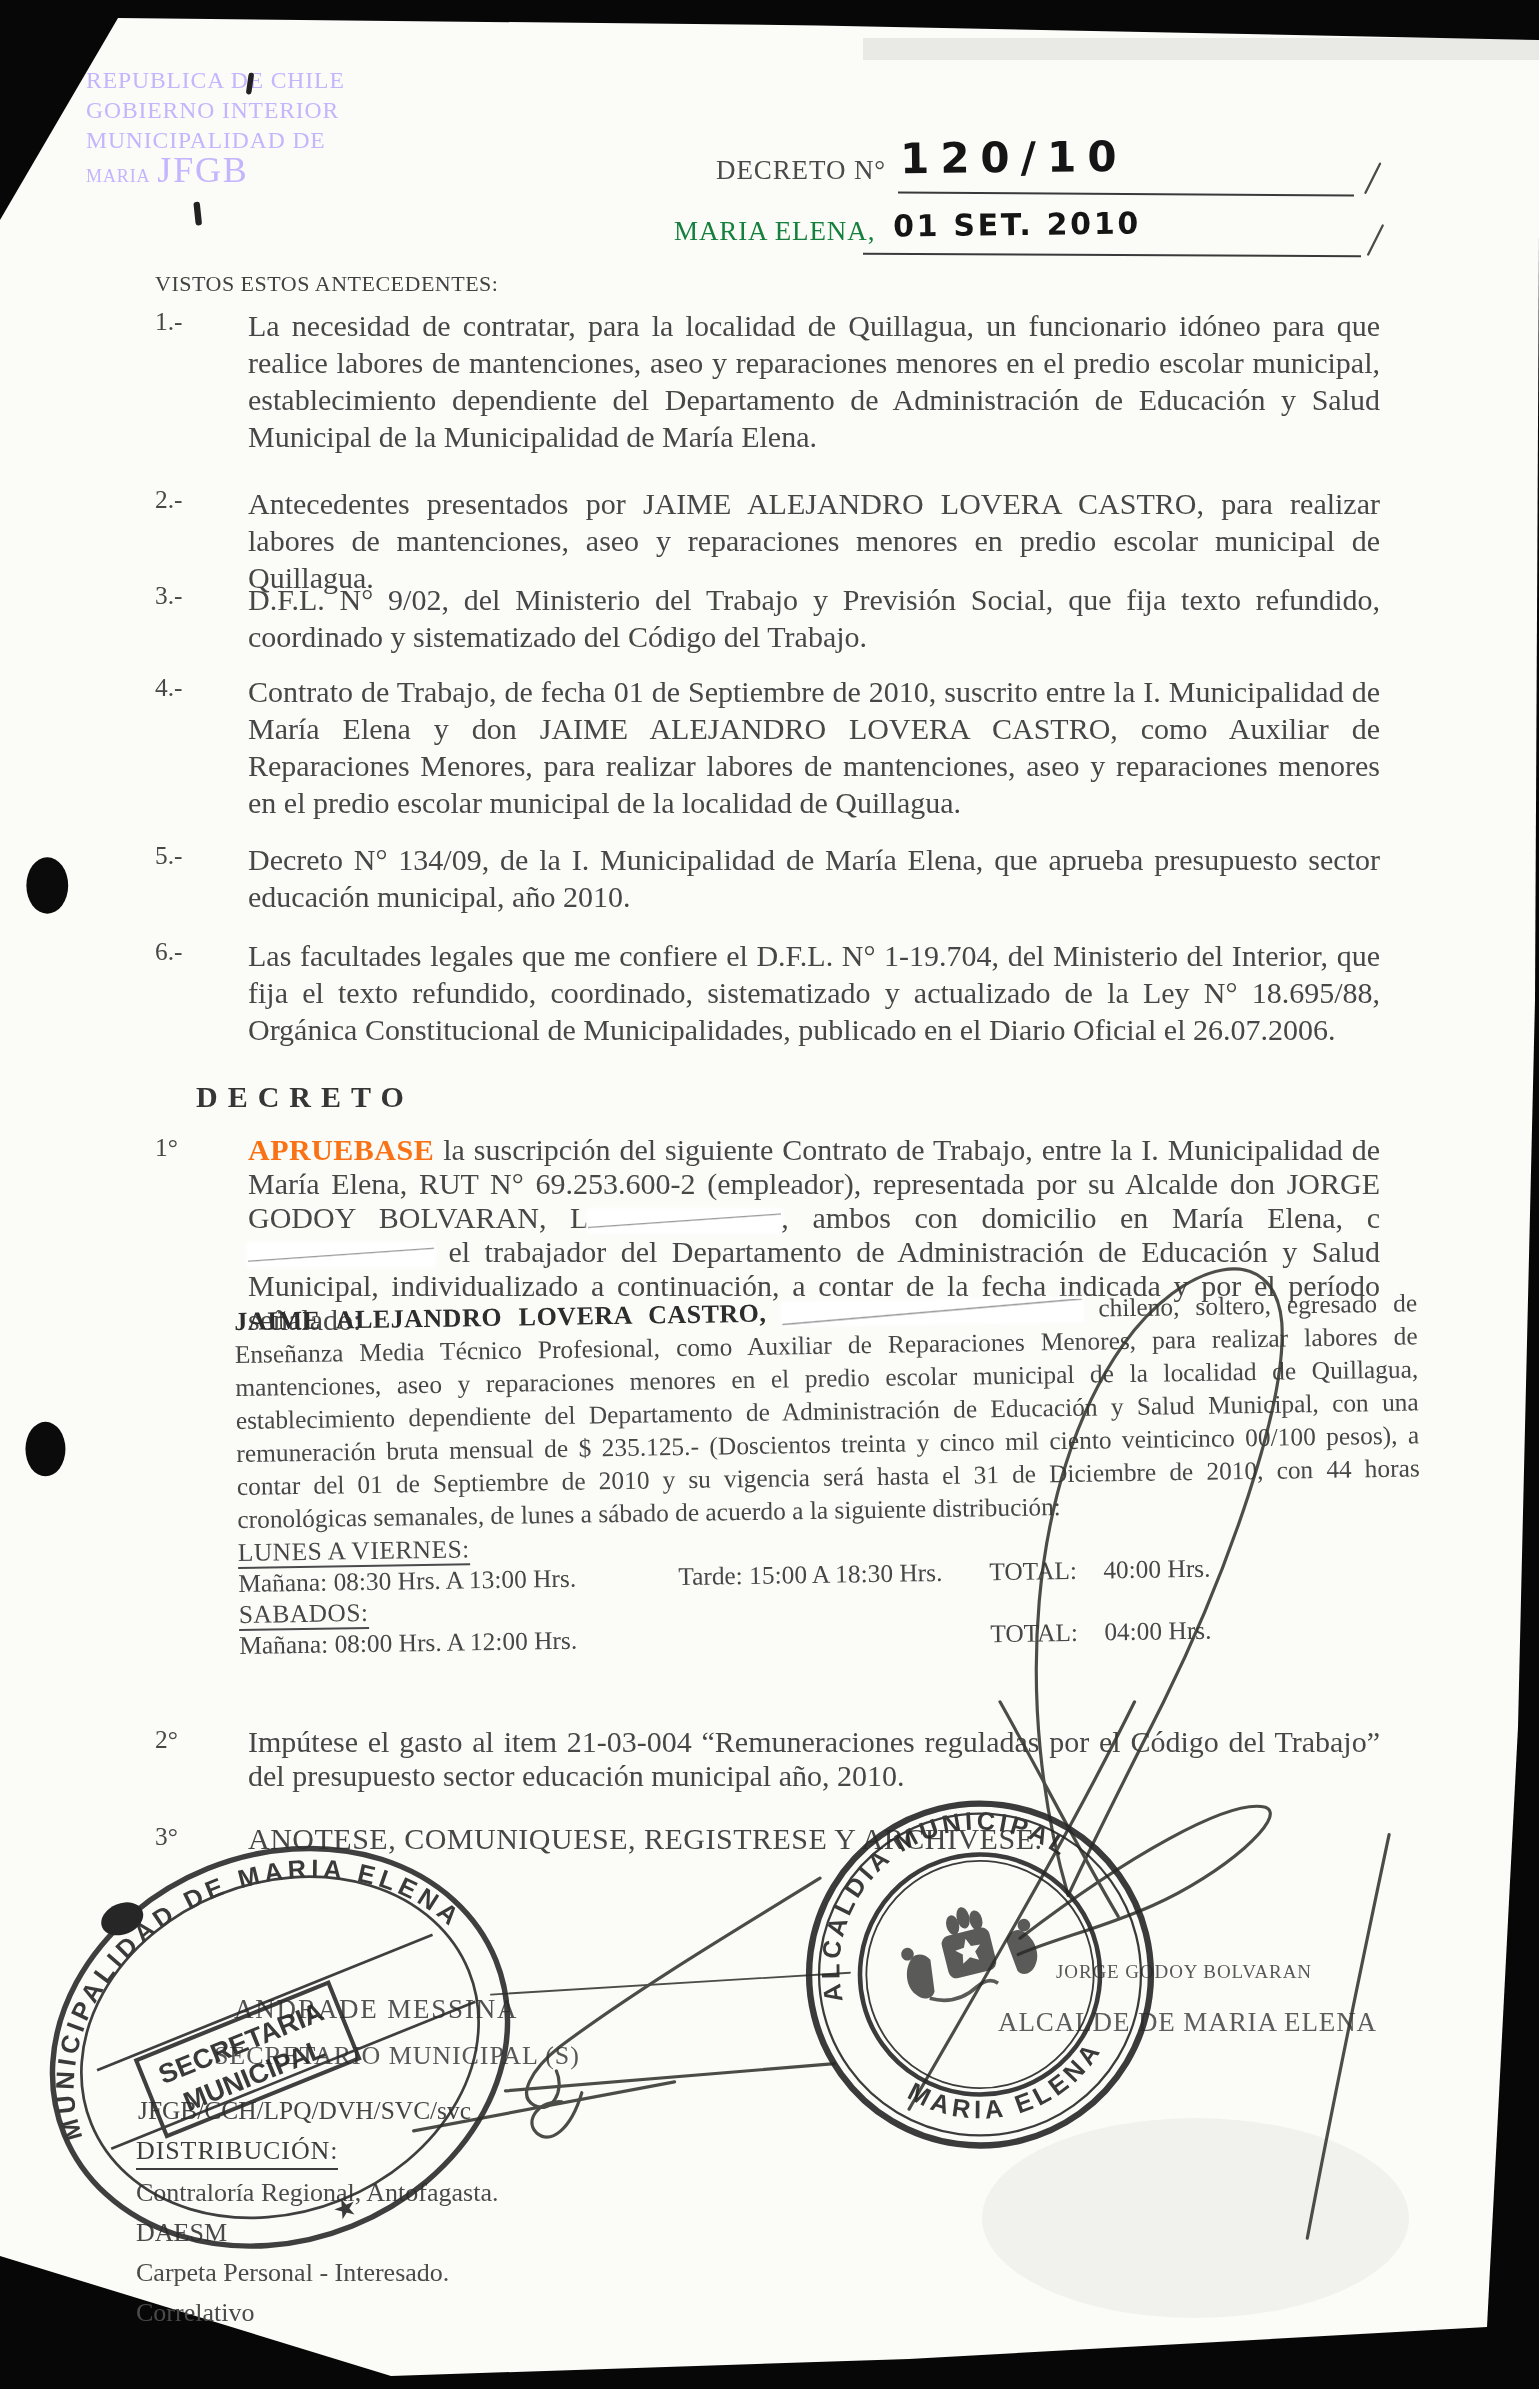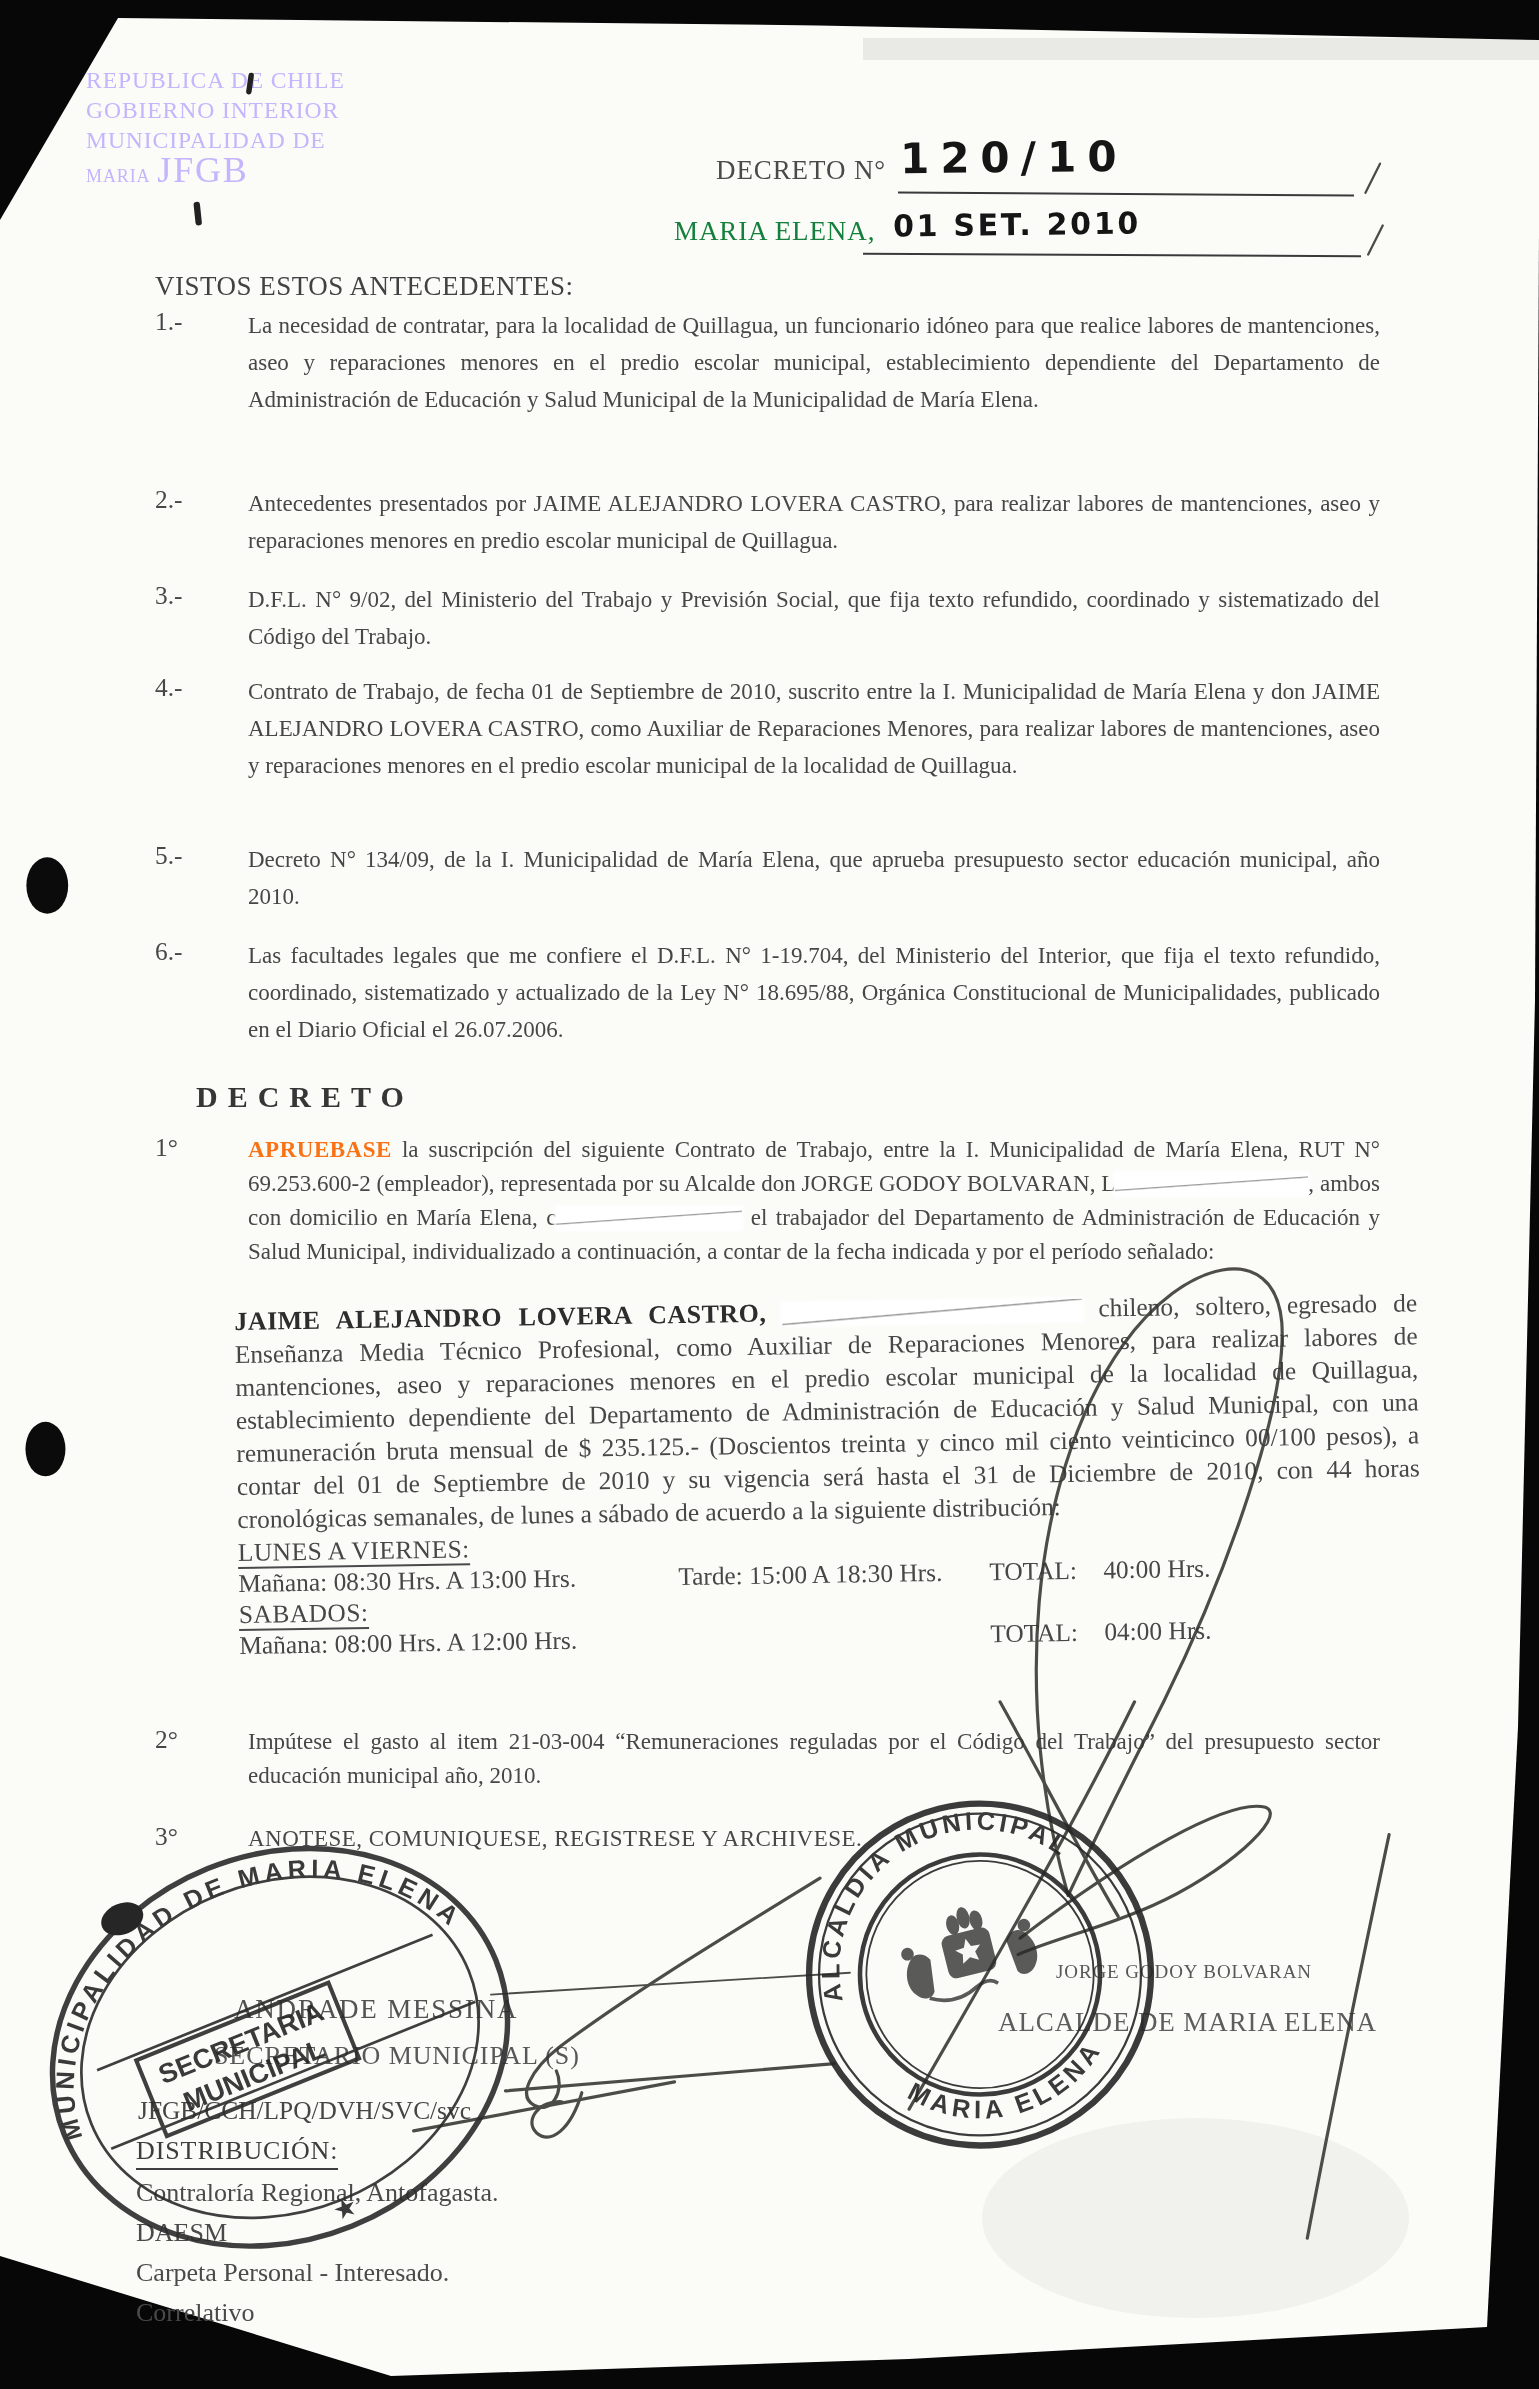--- a/index.html
+++ b/index.html
@@ -17,24 +17,24 @@
   
   .dec-label{left:716px;top:155px;font-size:27px;letter-spacing:0.9px;color:#4a4a4a;}
   .city-label{left:674px;top:216px;font-size:27px;letter-spacing:0.9px;color:#15803d;}
   .stampfont{font-family:"DejaVu Sans", sans-serif;font-weight:800;color:#151515;}
   .num-stamp{left:900px;top:133px;font-size:42px;letter-spacing:11px;transform:rotate(-.6deg);}
   .date-stamp{left:893px;top:207px;font-size:30px;letter-spacing:2.7px;transform:rotate(-.7deg);}
   .hline{height:0;border-bottom:2.7px solid #3a3a3a;}
   .l1{left:898px;top:193px;width:456px;transform:rotate(.35deg);}
   .l2{left:863px;top:254px;width:498px;transform:rotate(.3deg);}
   
-  .vtitle{left:155px;top:271px;font-size:27px;letter-spacing:0.9px;color:#424242;}
+  .vtitle{left:155px;top:271px;font-size:22px;letter-spacing:0.9px;color:#424242;}
   .vrow{position:absolute;left:155px;width:1238px;}
   .vnum{position:absolute;left:0;top:0;font-size:25.4px;}
-  .vrow p{margin:0 13px 0 93px;font-size:23px;line-height:37px;text-align:justify;}
+  .vrow p{margin:0 13px 0 93px;font-size:30px;line-height:37px;text-align:justify;}
   .tight p{line-height:34px;}
   .dtitle{left:155px;top:1080px;font-size:30px;letter-spacing:10px;font-weight:600;color:#363636;margin-left:41px;}
   b.lead{color:#f97316;letter-spacing:0.5px;}
   
   .rd{display:inline-block;height:22px;vertical-align:-3.6px;background:
       linear-gradient(176deg, rgba(0,0,0,0) 46%, #9a9a9a 49%, rgba(0,0,0,0) 53%), #ffffff;
       box-shadow:0 0 3.6px 1.8px #ffffff;}
   .rd-a{width:193px;} .rd-b{width:186px;} .rd-c{width:300px;}
   
   .jblock{left:234px;top:1305px;width:1183px;transform:rotate(-.9deg);transform-origin:0 0;}

